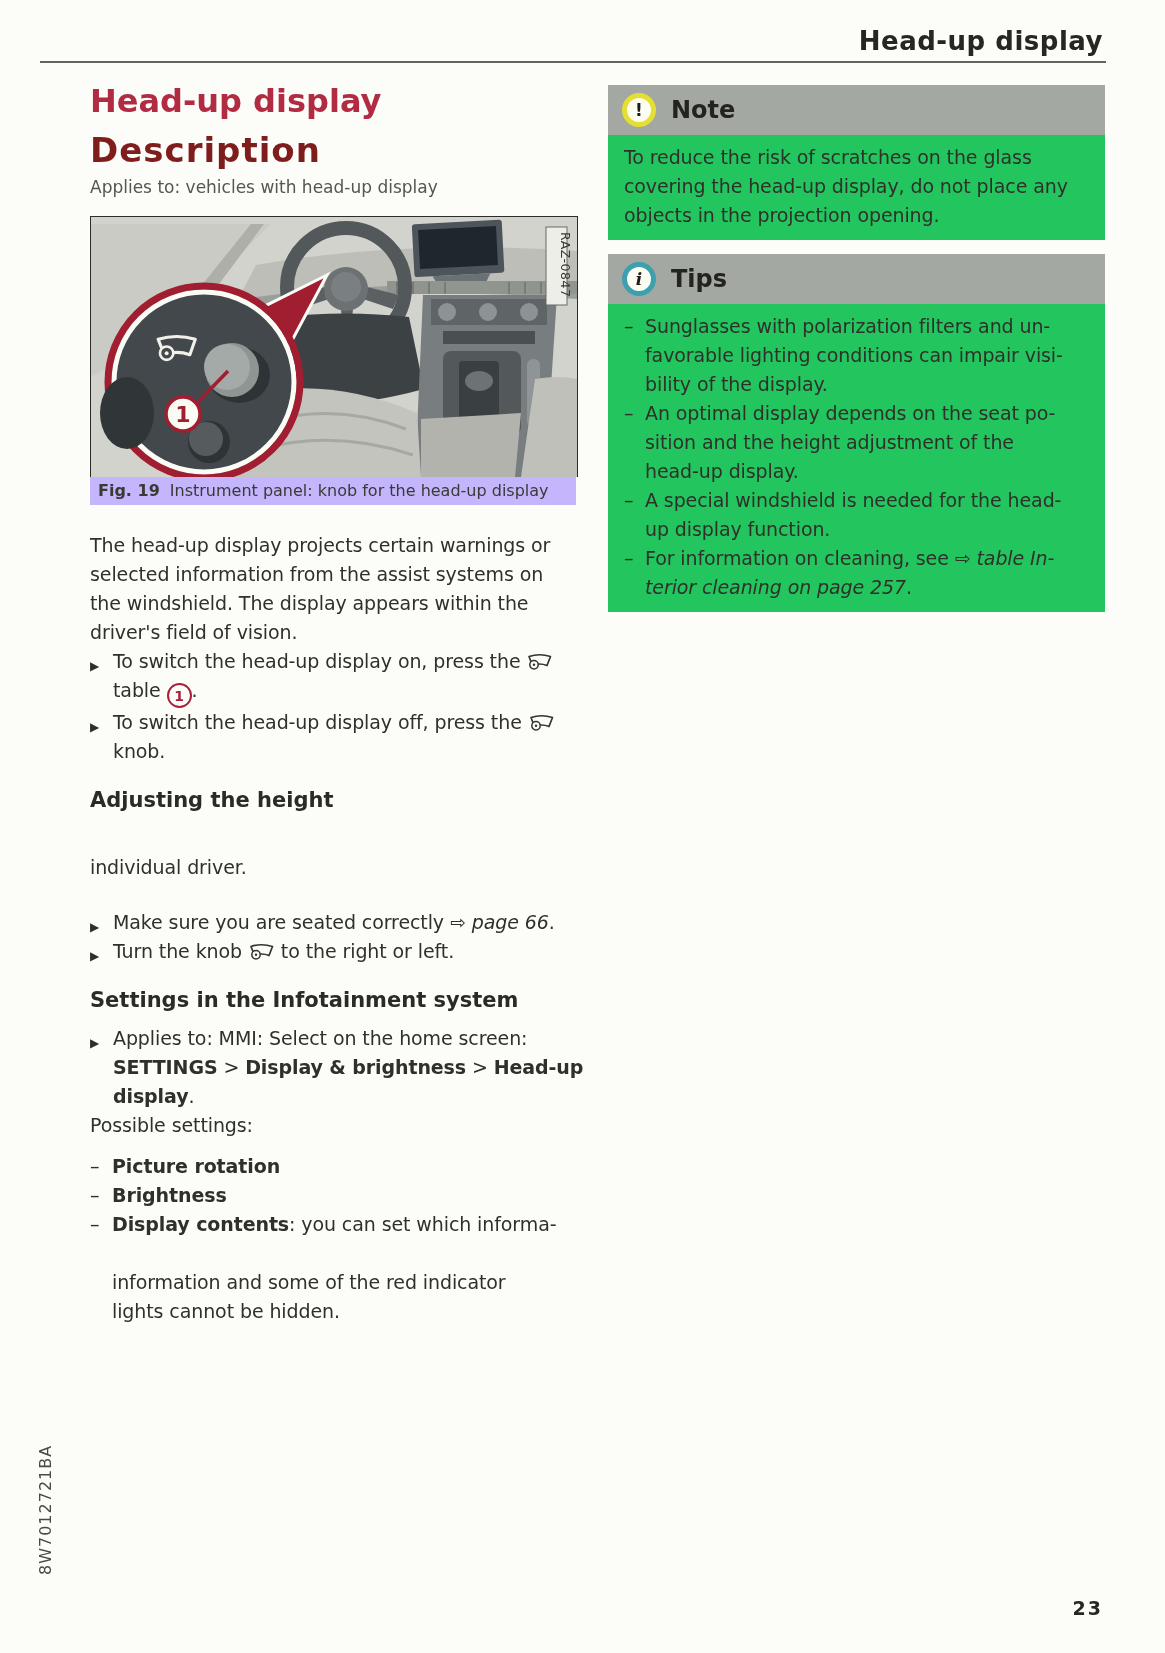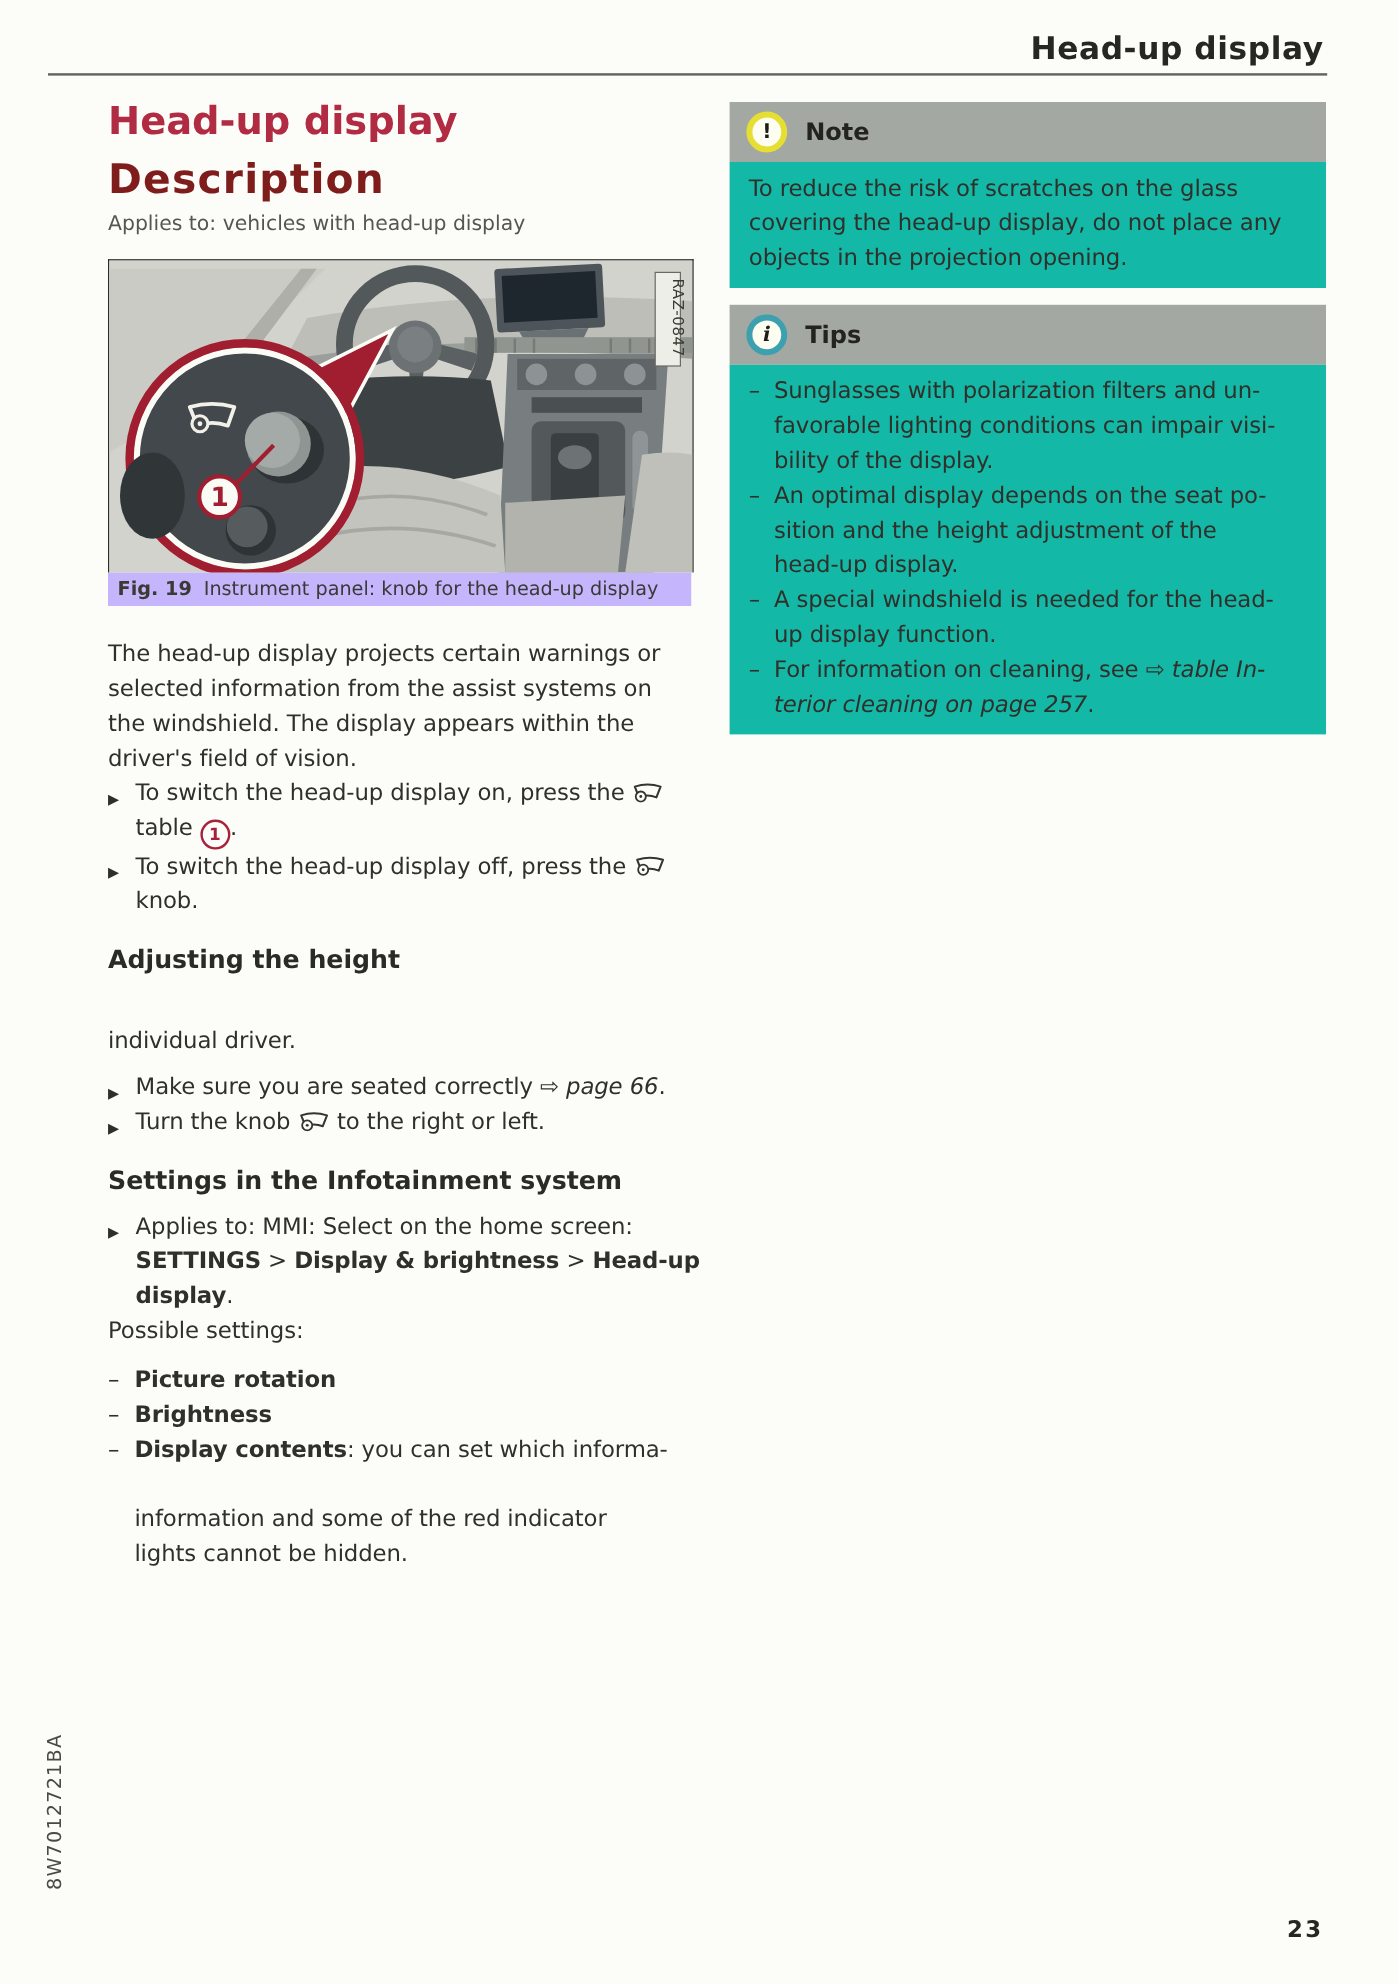--- a/index.html
+++ b/index.html
@@ -54,45 +54,45 @@
   }
   ul{list-style:none;margin:0;padding:0;}
   ul.tri-list>li{position:relative;padding-left:23px;}
   ul.tri-list>li::before{
     content:var(--tri);position:absolute;left:0;top:5px;font-size:12px;color:#2f2f2a;
   }
   ul.dash-list>li{position:relative;padding-left:22px;}
   ul.dash-list>li::before{
     content:var(--dash);position:absolute;left:0;top:0;font-size:19px;color:#30302b;
   }
-  .mt12{margin-top:12px}.mt10{margin-top:10px}.mt24{margin-top:24px}
+  .mt12{margin-top:12px}.mt10{margin-top:26px}.mt24{margin-top:24px}
   
   .circ-num{
     display:inline-flex;align-items:center;justify-content:center;
     width:21px;height:21px;border:2px solid #a8213a;border-radius:50%;
     color:#a8213a;font-weight:bold;font-size:14px;line-height:1;
     vertical-align:-4px;background:#fdfdf9;letter-spacing:0;
   }
   .hud-ic{display:inline-block;vertical-align:-2px;}
   
   .callout{margin-bottom:14px;}
   .callout-head{
     background:#a3a8a2;height:50px;display:flex;align-items:center;
     padding:0 14px;gap:15px;
   }
-  .callout-title{font-size:20px;font-weight:bold;color:#24241f;}
+  .callout-title{font-size:24px;font-weight:bold;color:#24241f;}
   .badge{
     box-sizing:border-box;width:34px;height:34px;border-radius:50%;
     display:flex;align-items:center;justify-content:center;
     background:#fdfdf2;font-weight:bold;color:#1d1d18;flex:0 0 auto;
   }
   .badge.warn{border:5px solid #e6df33;font-size:17px;}
   .badge.info{border:5px solid #3da0ae;font-size:17px;font-style:italic;font-family:"DejaVu Serif","Liberation Serif",serif;}
   .callout-body{
-    background:#14b8a6;padding:8px 16px 10px;
+    background:#22c55e;padding:8px 16px 10px;
   }
   .callout-body .rich{white-space:nowrap;}
   .callout-body ul.dash-list>li{padding-left:21px;}
 </style>
 </head>
 <body>
 
 <div class="page-header-title">Head-up display</div>
 <div class="header-rule"></div>
 <div class="doc-code">8W7012721BA</div>

